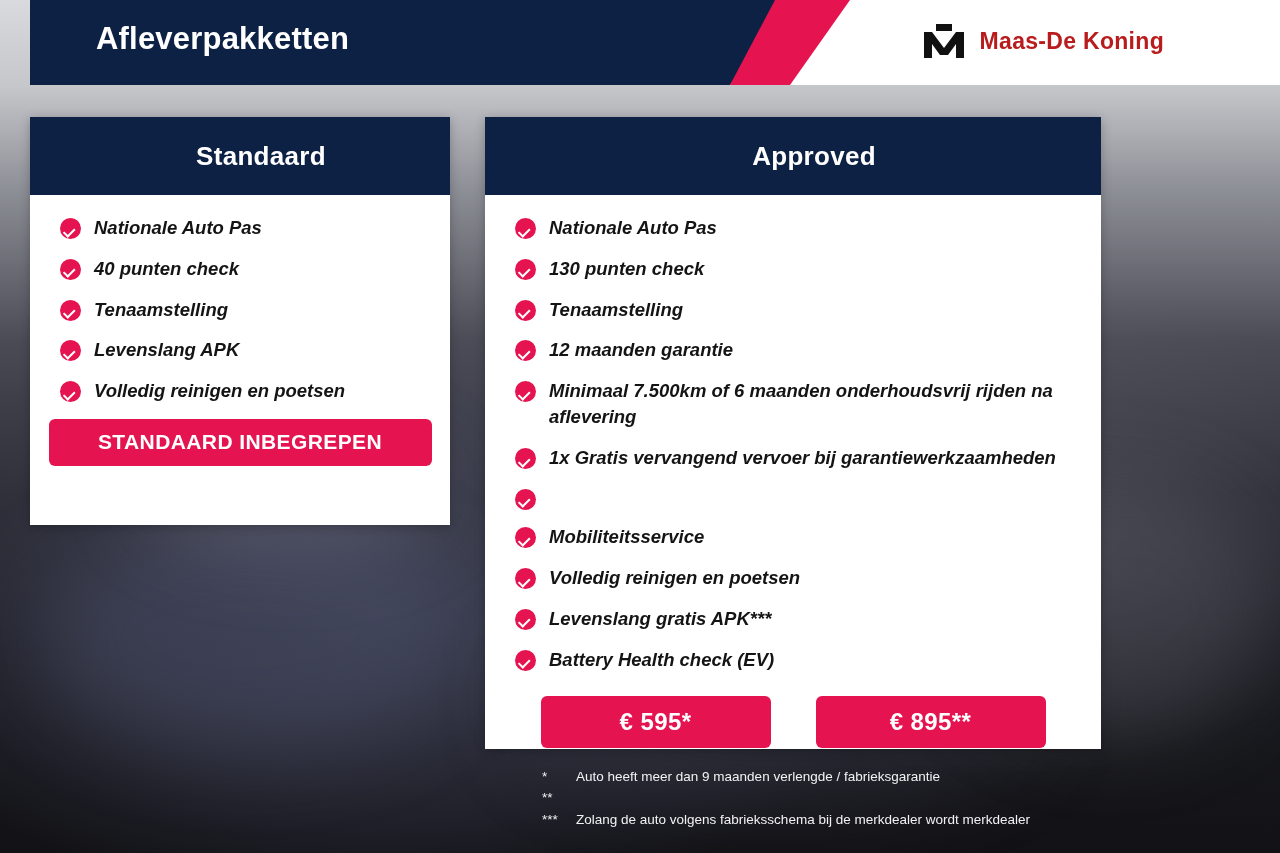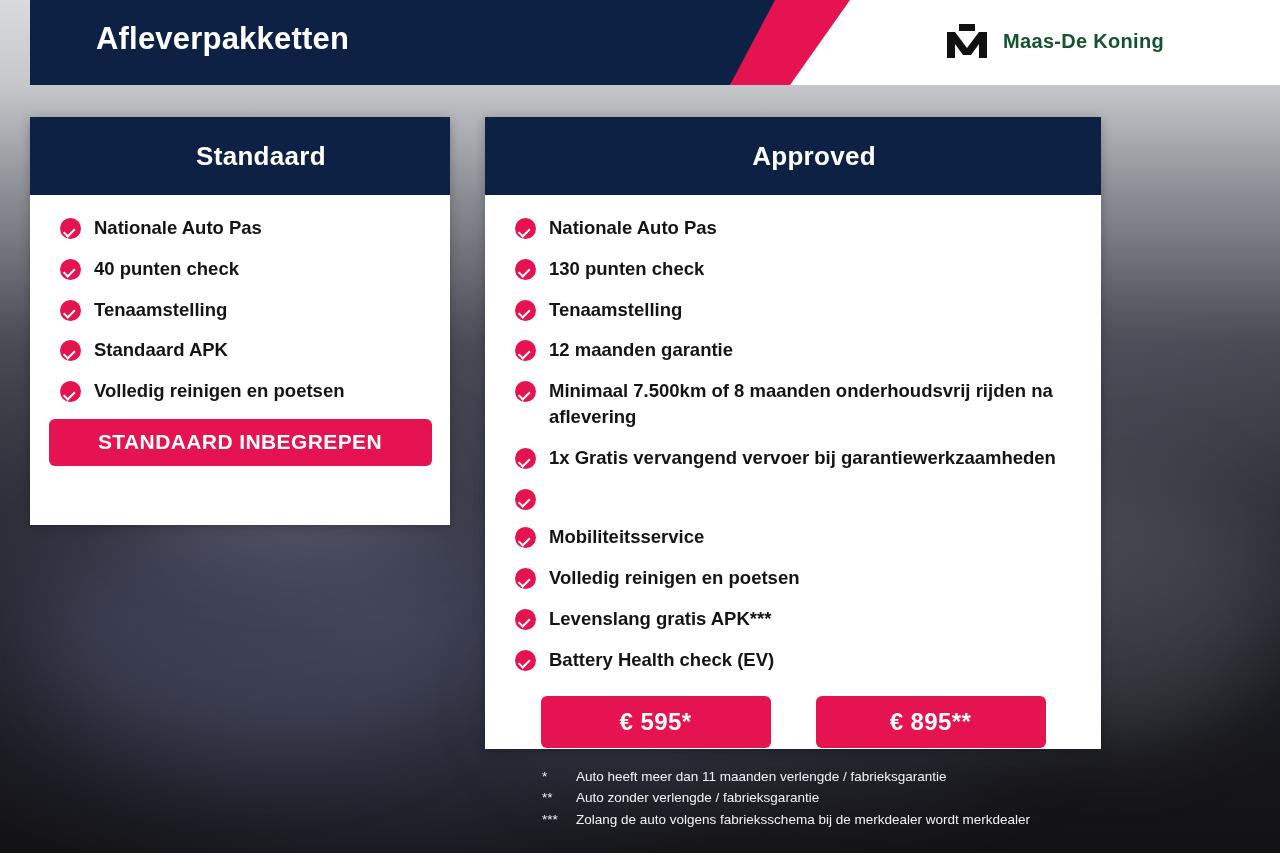--- a/index.html
+++ b/index.html
@@ -66,23 +66,23 @@
   }
   .brand {
     position: absolute;
     right: 146px; top: 22px;
     display: flex;
     align-items: center;
     gap: 14px;
   }
   .brand-mark { width: 44px; height: 38px; }
   .brand-name {
-    font-size: 20px;
-    font-weight: bold;
-    color: #14532d;
+    font-size: 23px;
+    font-weight: bold;
+    color: #b91c1c;
     letter-spacing: .3px;
   }
 
   
   .card {
     position: absolute;
     background: #fff;
     box-shadow: 0 2px 10px rgba(0,0,0,.25);
   }
   .card-head {
@@ -100,21 +100,21 @@
   .card-body { padding: 20px 0 0 0; }
 
   .card-standard { left: 30px; top: 117px; width: 420px; }
   .card-standard .card-head { height: 78px; }
   .card-standard .card-body { height: 330px; }
 
   .card-approved { left: 485px; top: 117px; width: 616px; }
   .card-approved .card-head { height: 78px; }
   .card-approved .card-body { height: 554px; }
 
-  ul.features { list-style: none; }
+  ul.features { list-style: none; font-style: italic; }
   ul.features li {
     display: flex;
     align-items: flex-start;
     gap: 13px;
     font-size: 18.5px;
     font-weight: bold;
     color: #141414;
     line-height: 1.42;
   }
   .card-standard ul.features { padding: 0 0 0 30px; }
@@ -219,21 +219,21 @@
       <li>
         <span class="check"></span>
         <span>40 punten check</span>
       </li>
       <li>
         <span class="check"></span>
         <span>Tenaamstelling</span>
       </li>
       <li>
         <span class="check"></span>
-        <span>Standaard APK</span>
+        <span>Levenslang APK</span>
       </li>
       <li>
         <span class="check"></span>
         <span>Volledig reinigen en poetsen</span>
       </li>
     </ul>
     <button class="pink-btn btn-standard">STANDAARD INBEGREPEN</button>
   </div>
 </div>
 
@@ -252,21 +252,21 @@
       <li>
         <span class="check"></span>
         <span>Tenaamstelling</span>
       </li>
       <li>
         <span class="check"></span>
         <span>12 maanden garantie</span>
       </li>
       <li>
         <span class="check"></span>
-        <span>Minimaal 7.500km of 8 maanden onderhoudsvrij rijden na aflevering</span>
+        <span>Minimaal 7.500km of 6 maanden onderhoudsvrij rijden na aflevering</span>
       </li>
       <li>
         <span class="check"></span>
         <span>1x Gratis vervangend vervoer bij garantiewerkzaamheden</span>
       </li>
       <li>
         <span class="check"></span>
       </li>
       <li>
         <span class="check"></span>
@@ -288,23 +288,22 @@
     <div class="price-row">
       <button class="pink-btn btn-price">€ 595*</button>
       <button class="pink-btn btn-price">€ 895**</button>
     </div>
   </div>
 </div>
 
 <div class="footnotes">
   <div class="fn">
     <span class="mark">*</span>
-    <span>Auto heeft meer dan 11 maanden verlengde / fabrieksgarantie</span>
+    <span>Auto heeft meer dan 9 maanden verlengde / fabrieksgarantie</span>
   </div>
   <div class="fn">
     <span class="mark">**</span>
-    <span>Auto zonder verlengde / fabrieksgarantie</span>
   </div>
   <div class="fn">
     <span class="mark">***</span>
     <span>Zolang de auto volgens fabrieksschema bij de merkdealer wordt merkdealer</span>
   </div>
 </div>
 
 </body></html>

